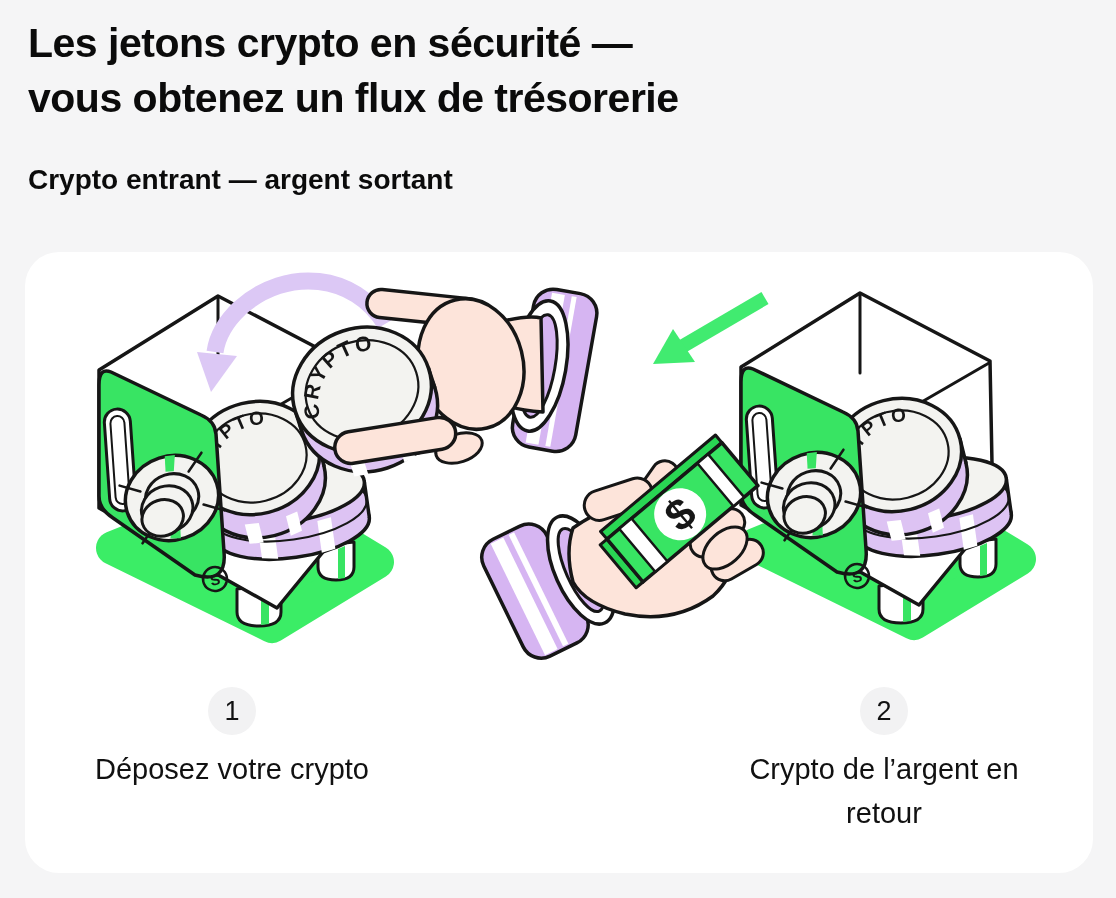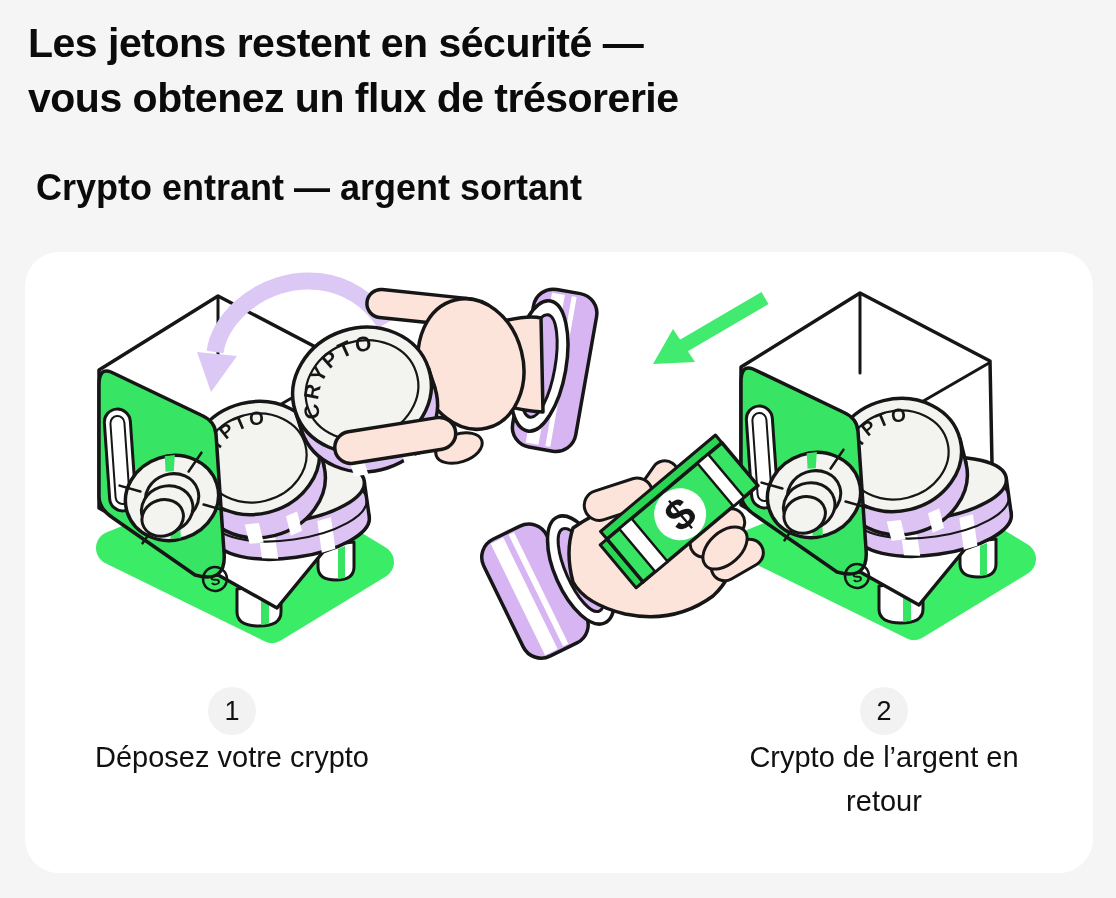--- a/index.html
+++ b/index.html
@@ -8,44 +8,44 @@
     background:#F5F5F6;
     font-family:"Liberation Sans", sans-serif;
     color:#111;
   }
   .page-title{
     position:absolute;left:28px;top:16px;margin:0;
     font-size:41px;line-height:55px;font-weight:700;letter-spacing:-0.5px;
     white-space:pre-line;color:#0B0B0B;
   }
   .page-subtitle{
-    position:absolute;left:28px;top:161px;margin:8px;
-    font-size:36px;line-height:38px;font-weight:700;color:#0B0B0B;
+    position:absolute;left:28px;top:161px;margin:0;
+    font-size:28px;line-height:38px;font-weight:700;color:#0B0B0B;
   }
   .card{
     position:absolute;left:25px;top:252px;width:1068px;height:621px;
     background:#FFFFFF;border-radius:34px;
   }
   .illu{position:absolute;left:0;top:0;width:1068px;height:440px;}
   .step{position:absolute;text-align:center;}
   .step-1{left:57px;top:435px;width:300px;}
   .step-2{left:689px;top:435px;width:340px;}
   .badge{
     display:inline-block;width:48px;height:48px;border-radius:50%;
     background:#F2F2F3;color:#111;
     font-size:27px;line-height:48px;font-weight:400;text-align:center;
   }
   .step-label{
-    font-size:29px;line-height:44px;font-weight:400;color:#111;
+    margin-top:12px;font-size:29px;line-height:44px;font-weight:400;color:#111;
   }
 </style>
 </head>
 <body>
 
-<h1 class="page-title">Les jetons restent en sécurité —
+<h1 class="page-title">Les jetons crypto en sécurité —
 vous obtenez un flux de trésorerie</h1>
 <h2 class="page-subtitle">Crypto entrant — argent sortant</h2>
 
 <div class="card">
 
   <svg class="illu" viewBox="0 0 1068 440" fill="none" stroke-linejoin="round" stroke-linecap="round">
     <defs>
       <g id="safe">
 
         <path d="M 233 238 L 352 310 L 247 374 L 88 296 Z" fill="#3BED66" stroke="#3BED66" stroke-width="34"></path>

